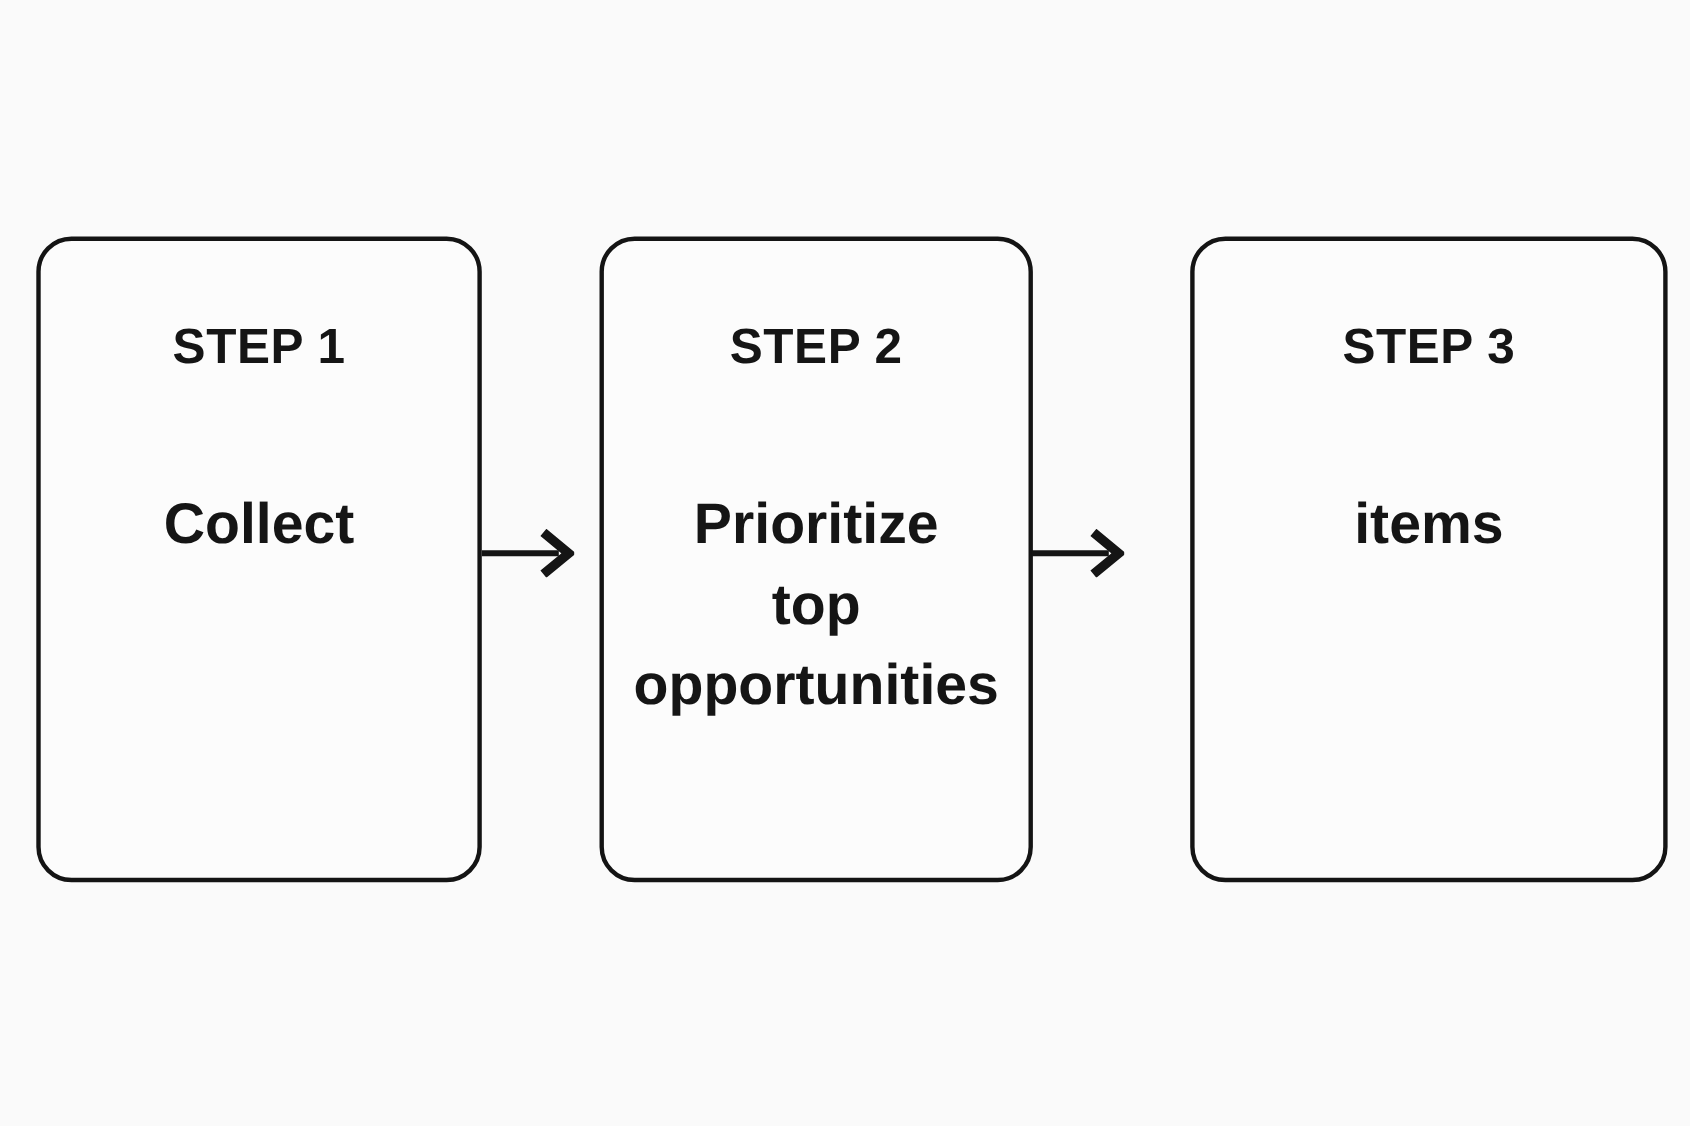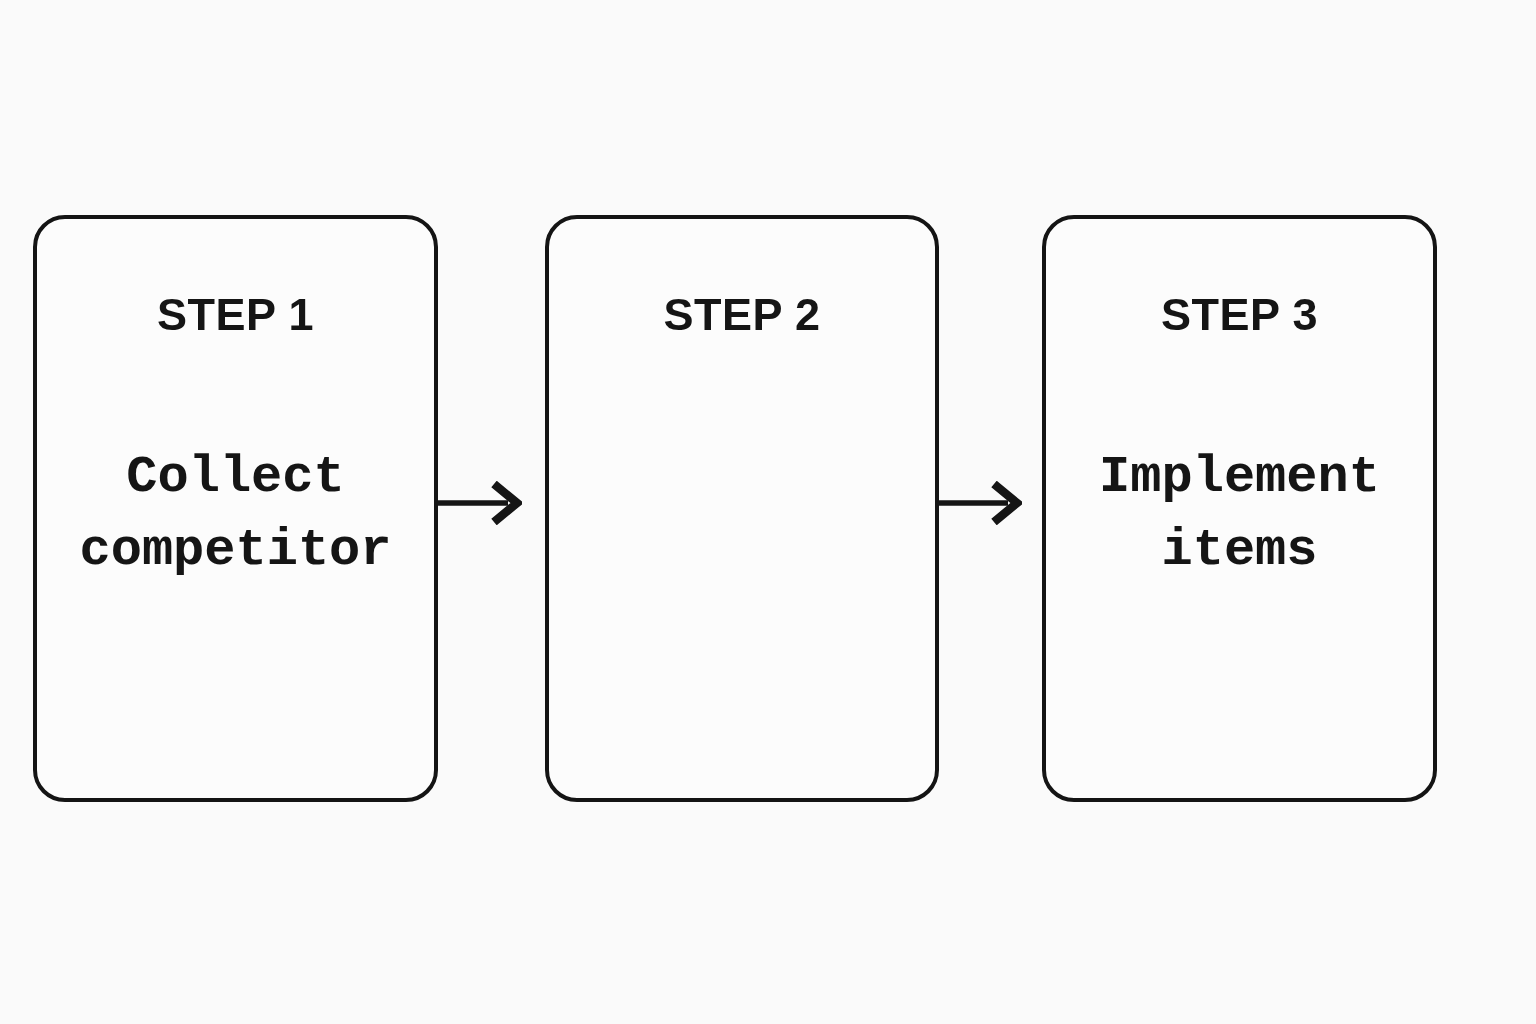--- a/index.html
+++ b/index.html
@@ -19,21 +19,21 @@
     position: absolute;
     top: 215px;
     height: 587px;
     background: #fcfcfc;
     border: 4px solid #141414;
     border-radius: 32px;
     box-sizing: border-box;
   }
   .step-card.card-0 { left: 33px;   width: 405px; }
   .step-card.card-1 { left: 545px;  width: 394px; }
-  .step-card.card-2 { left: 1042px; width: 395px; }
+  .step-card.card-2 { left: 1082px; width: 434px; }
   .step-label {
     position: absolute;
     top: 68px;
     left: 0;
     right: 0;
     text-align: center;
     font-size: 45px;
     line-height: 55px;
     font-weight: 700;
     letter-spacing: 0.5px;
@@ -43,64 +43,67 @@
     position: absolute;
     top: 222px;
     left: 0;
     right: 0;
     text-align: center;
     font-size: 52px;
     line-height: 73px;
     font-weight: 700;
     color: #151515;
   }
-  .step-title .line { display: block; font-family: Liberation Mono, monospace; }
+  .step-title .line { display: block; }
   .flow-arrow {
     position: absolute;
     top: 481px;
     width: 84px;
     height: 44px;
   }
   .flow-arrow.arrow-0 { left: 438px; }
   .flow-arrow.arrow-1 { left: 938px; }
   .flow-arrow svg { display: block; width: 100%; height: 100%; }
   .flow-arrow .stroke { stroke: #151515; fill: none; }
 </style>
 </head>
 <body>
 
 <div class="canvas">
 
   <div class="step-card card-0">
     <div class="step-label">STEP 1</div>
     <div class="step-title">
       <span class="line">Collect</span>
-      <span class="line">competitor</span>
     </div>
   </div>
 
   <div class="flow-arrow arrow-0">
     <svg viewBox="0 0 84 44" xmlns="http://www.w3.org/2000/svg" aria-hidden="true">
       <line class="stroke" x1="0" y1="22" x2="70" y2="22" stroke-width="5.5"></line>
       <polyline class="stroke" points="56,3 79,22 56,41" stroke-width="8.5" stroke-linecap="butt" stroke-linejoin="miter"></polyline>
     </svg>
   </div>
 
   <div class="step-card card-1">
     <div class="step-label">STEP 2</div>
+    <div class="step-title">
+      <span class="line">Prioritize</span>
+      <span class="line">top</span>
+      <span class="line">opportunities</span>
+    </div>
   </div>
 
   <div class="flow-arrow arrow-1">
     <svg viewBox="0 0 84 44" xmlns="http://www.w3.org/2000/svg" aria-hidden="true">
       <line class="stroke" x1="0" y1="22" x2="70" y2="22" stroke-width="5.5"></line>
       <polyline class="stroke" points="56,3 79,22 56,41" stroke-width="8.5" stroke-linecap="butt" stroke-linejoin="miter"></polyline>
     </svg>
   </div>
 
   <div class="step-card card-2">
     <div class="step-label">STEP 3</div>
     <div class="step-title">
-      <span class="line">Implement</span>
       <span class="line">items</span>
     </div>
   </div>
 
 </div>
 
 </body></html>

